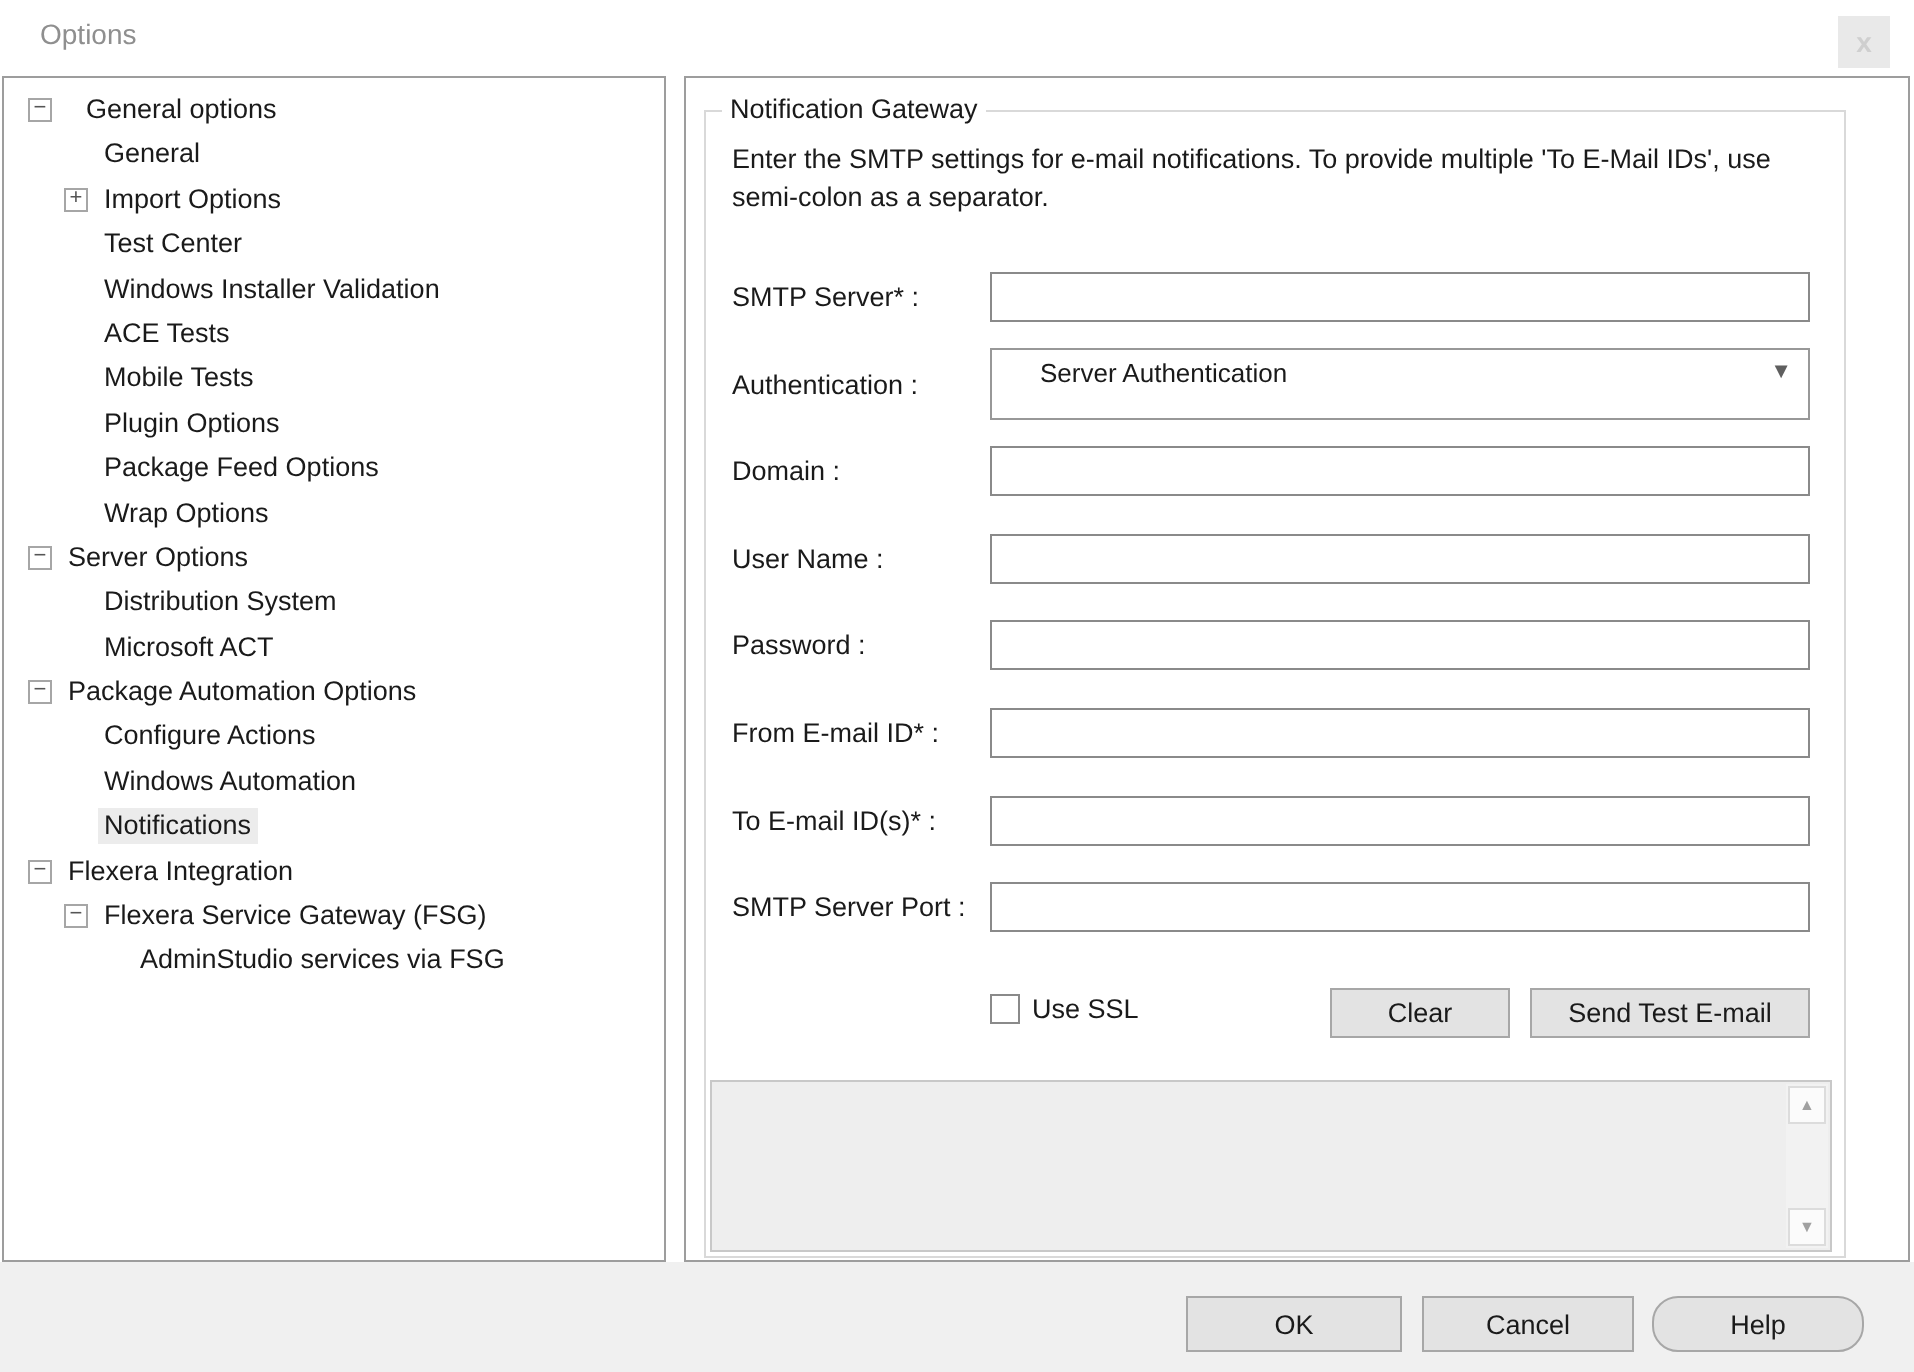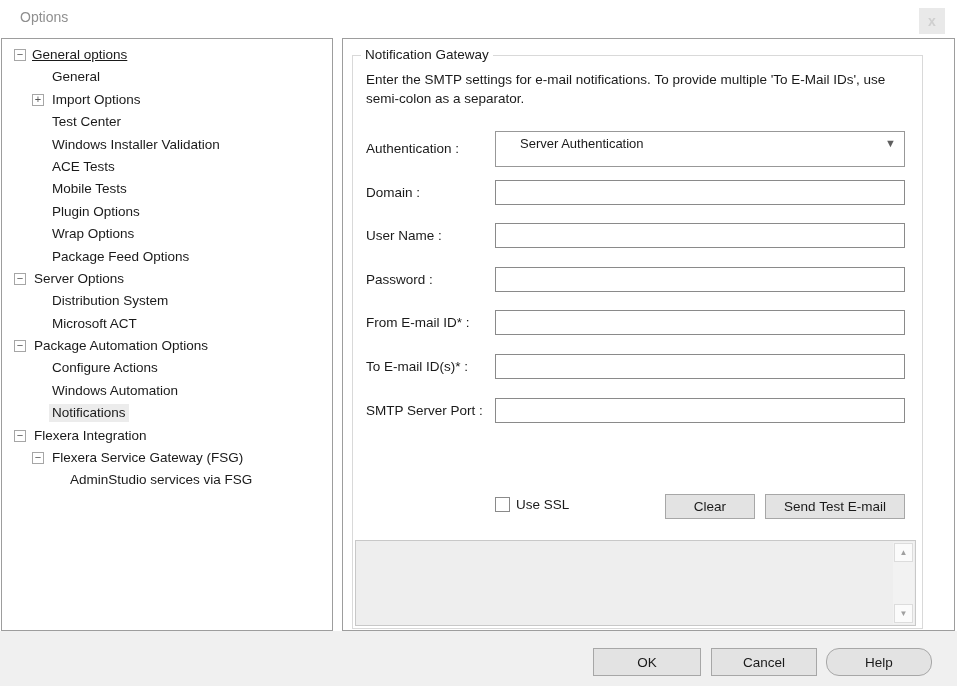--- a/index.html
+++ b/index.html
@@ -78,21 +78,21 @@
   <div class="titlebar">
     <span class="title">Options</span>
     <div class="close-btn">
       <span>x</span>
     </div>
   </div>
 
   <div class="tree-panel" id="tree">
       <div class="tree-item">
     <span class="expander" style="left: 12px;">−</span>
-    <span class="tree-label" style="margin-left: 27px; text-decoration: underline;">General options</span>
+    <span class="tree-label" style="margin-left: 38px;">General options</span>
   </div>
       <div class="tree-item">
     
     <span class="tree-label" style="margin-left: 47px;">General</span>
   </div>
       <div class="tree-item">
     <span class="expander" style="left: 30px;">+</span>
     <span class="tree-label" style="margin-left: 47px;">Import Options</span>
   </div>
       <div class="tree-item">
@@ -110,25 +110,25 @@
       <div class="tree-item">
     
     <span class="tree-label" style="margin-left: 47px;">Mobile Tests</span>
   </div>
       <div class="tree-item">
     
     <span class="tree-label" style="margin-left: 47px;">Plugin Options</span>
   </div>
       <div class="tree-item">
     
+    <span class="tree-label" style="margin-left: 47px;">Package Feed Options</span>
+  </div>
+      <div class="tree-item">
+    
     <span class="tree-label" style="margin-left: 47px;">Wrap Options</span>
-  </div>
-      <div class="tree-item">
-    
-    <span class="tree-label" style="margin-left: 47px;">Package Feed Options</span>
   </div>
       <div class="tree-item">
     <span class="expander" style="left: 12px;">−</span>
     <span class="tree-label" style="margin-left: 29px;">Server Options</span>
   </div>
       <div class="tree-item">
     
     <span class="tree-label" style="margin-left: 47px;">Distribution System</span>
   </div>
       <div class="tree-item">
@@ -164,20 +164,24 @@
     <span class="tree-label" style="margin-left: 65px;">AdminStudio services via FSG</span>
   </div>
     </div>
 
   <div class="right-panel">
     <div class="groupbox">
       <span class="legend">Notification Gateway</span>
       <div class="description">Enter the SMTP settings for e-mail notifications. To provide multiple 'To E-Mail IDs', use semi-colon as a separator.</div>
 
       <div class="form-rows" id="form-rows">
+          <div class="form-row">
+    <span class="field-label">SMTP Server* :</span>
+  <input class="textbox" type="text" style="">
+          </div>
           <div class="form-row">
     <span class="field-label">Authentication :</span>
   <div class="combobox"><span>Server Authentication</span><span class="caret">▼</span></div>
           </div>
           <div class="form-row">
     <span class="field-label">Domain :</span>
   <input class="textbox" type="text" style="">
           </div>
           <div class="form-row">
     <span class="field-label">User Name :</span>

